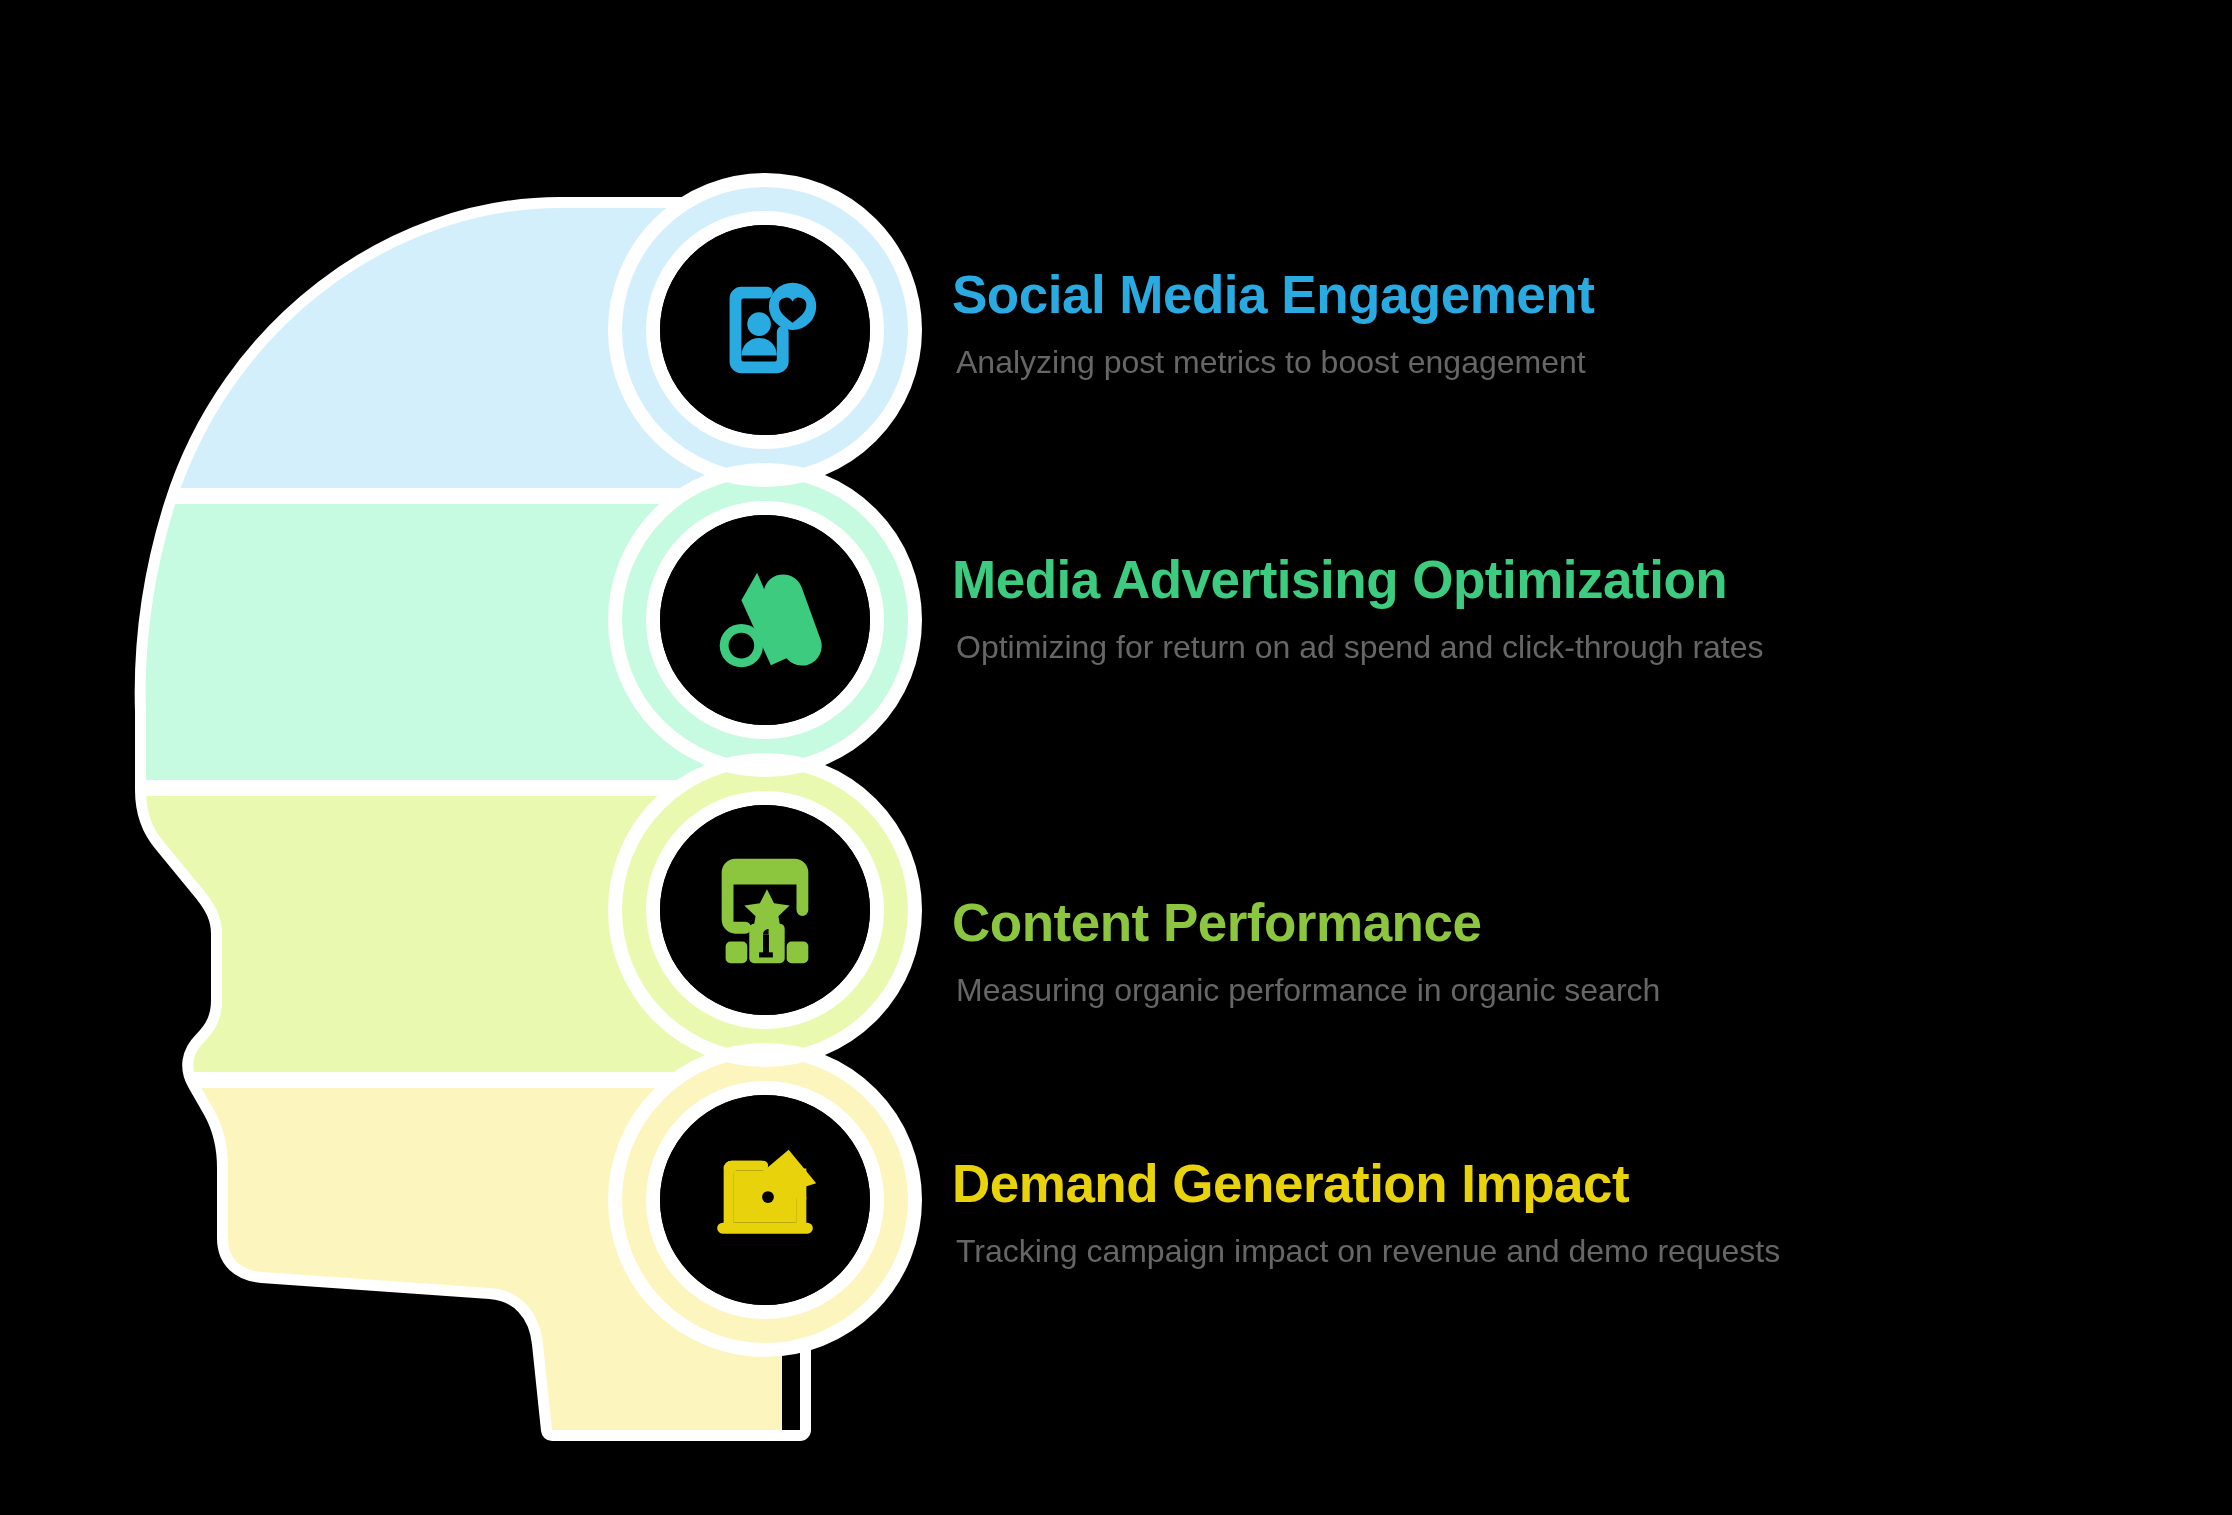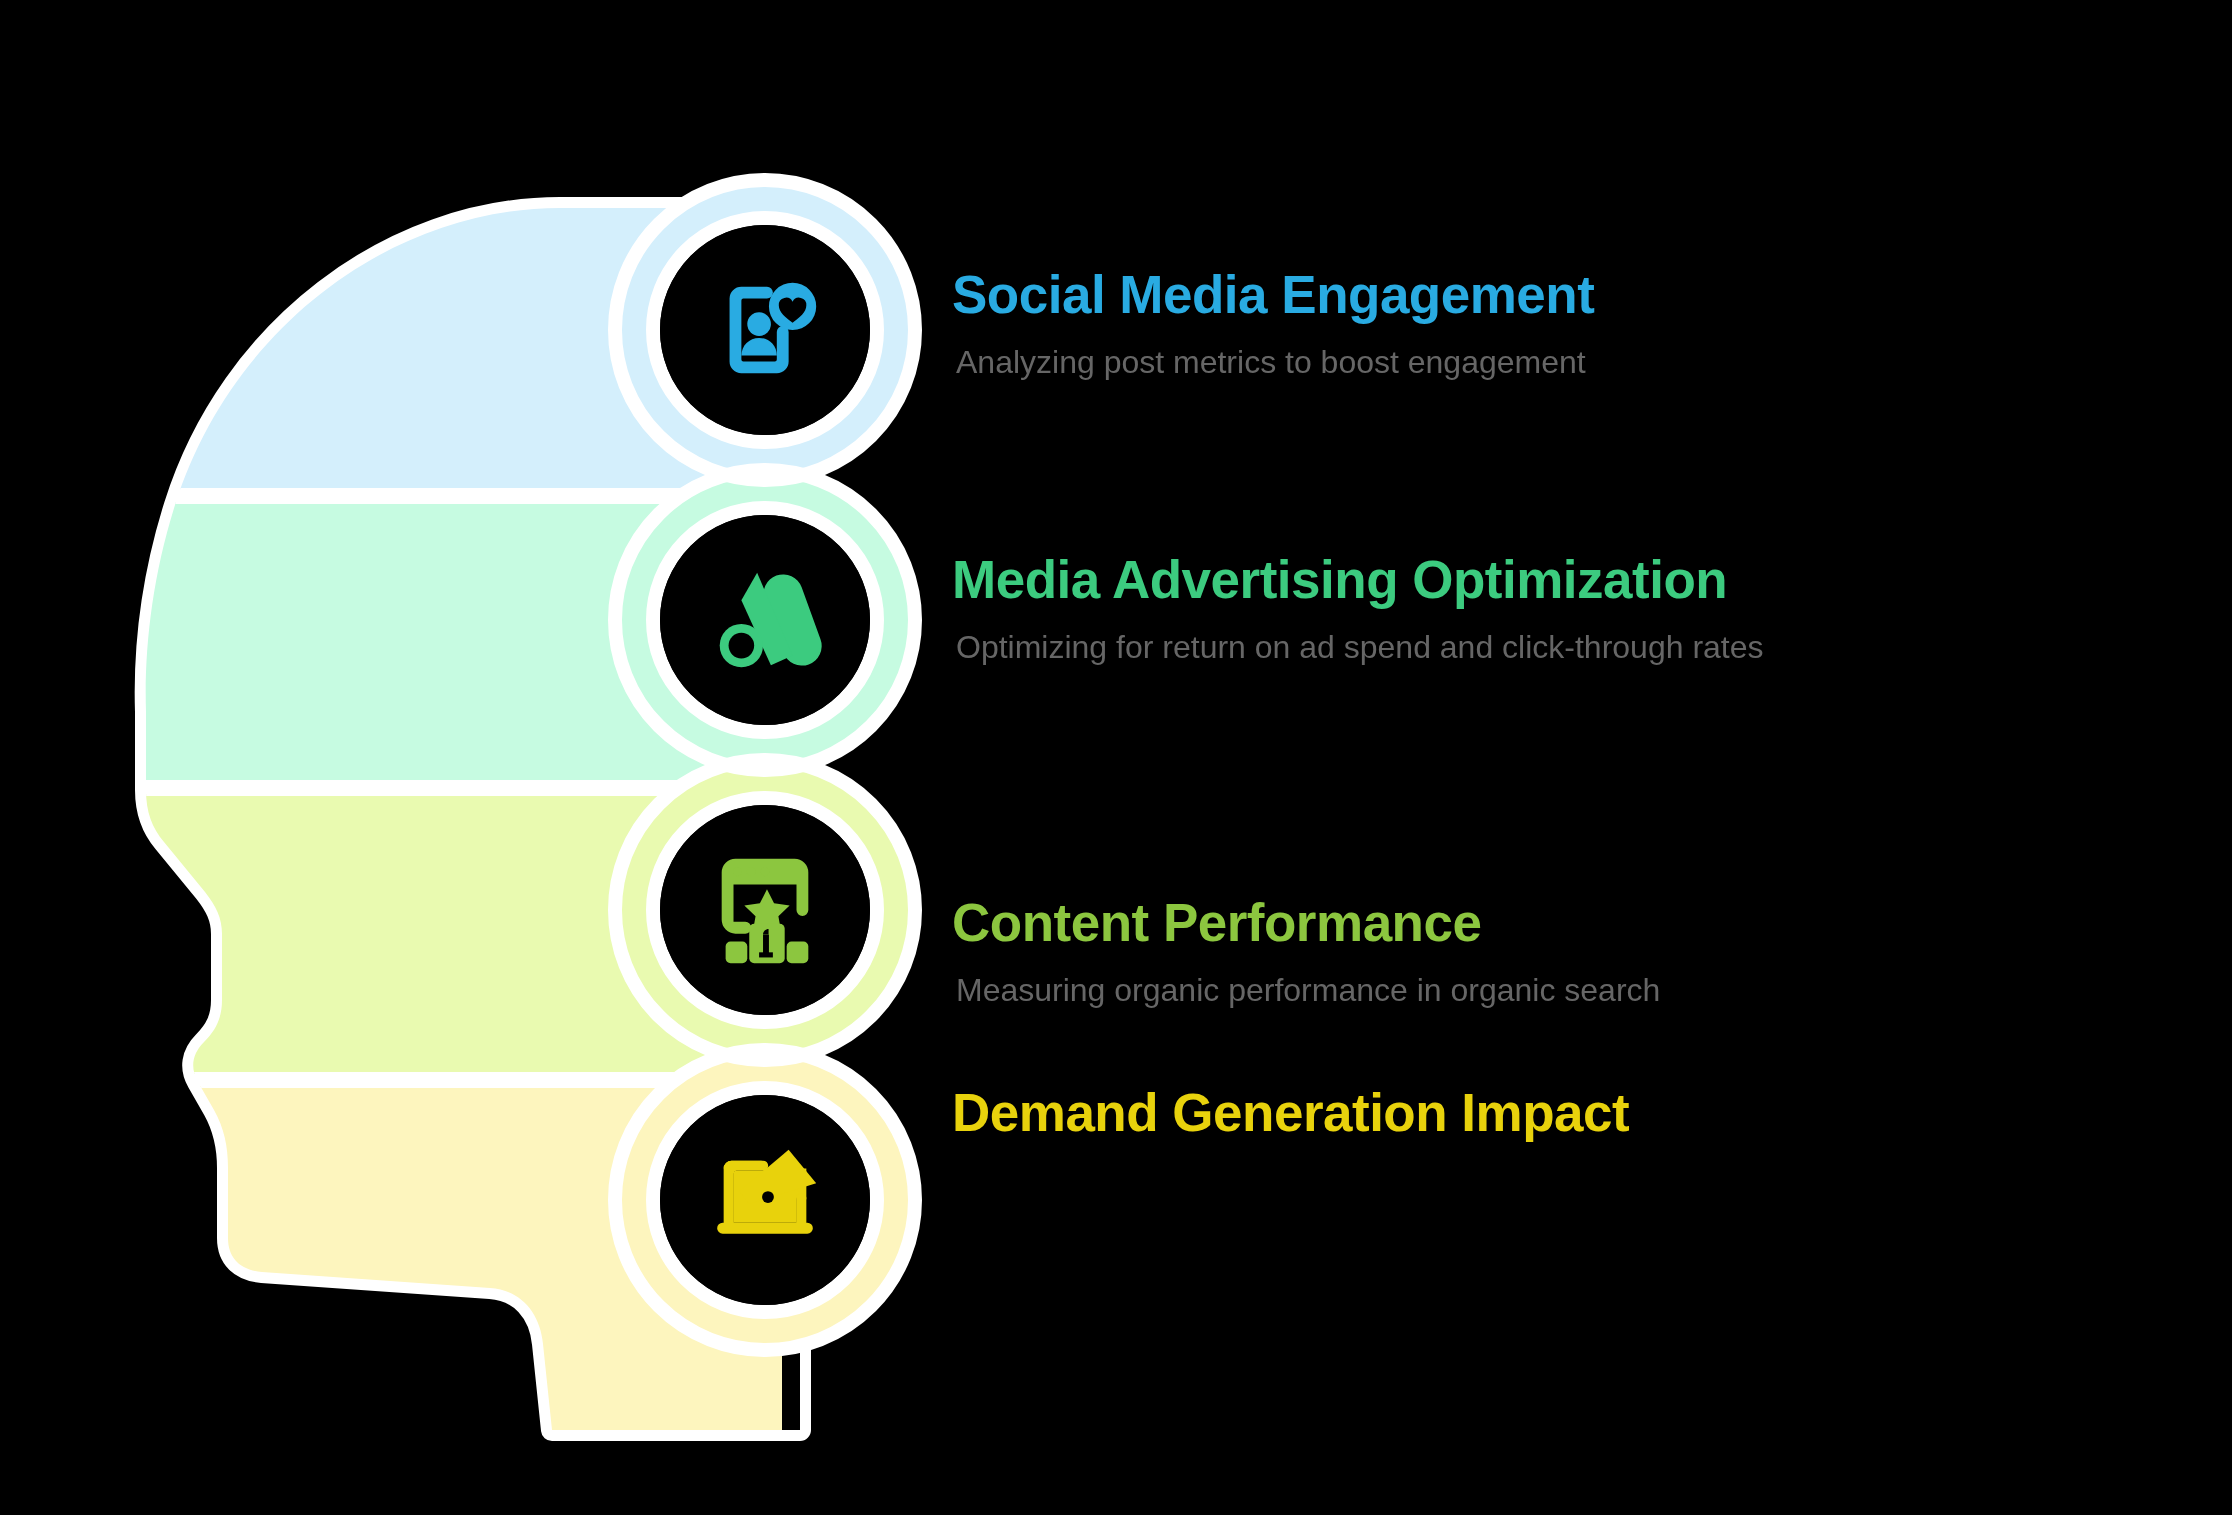--- a/index.html
+++ b/index.html
@@ -247,18 +247,19 @@
     <div class="text-block" style="left:952px; top:550px;">
       <h2 class="title" style="color:#3CCB7F;">Media Advertising Optimization</h2>
       <p class="desc" style="max-width:1030px;">Optimizing for return on ad spend and click-through rates</p>
     </div>
 
     <div class="text-block" style="left:952px; top:845px;">
       <h2 class="title" style="color:#8CC63F;margin-top:48px;">Content Performance</h2>
       <p class="desc">Measuring organic performance in organic search</p>
     </div>
 
-    <div class="text-block" style="left:952px; top:1083px;">
+    <div class="text-block" style="left:952px; top:1154px;">
       <h2 class="title" style="color:#E8D20C;">Demand Generation Impact</h2>
+      <p class="desc" style="max-width:1140px;">Tracking campaign impact on revenue and demo requests</p>
     </div>
 
   </div>
 </div>
 
 </body></html>

